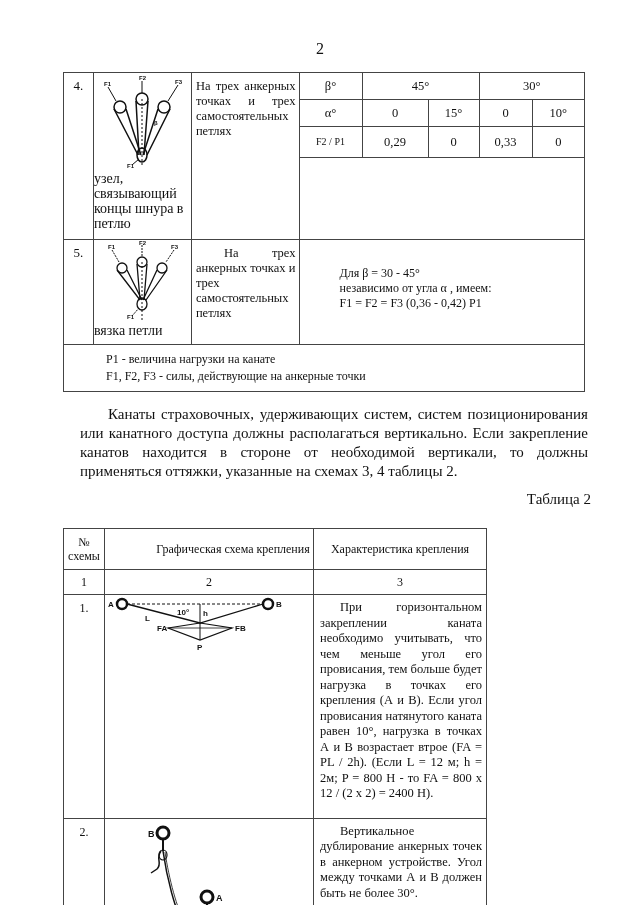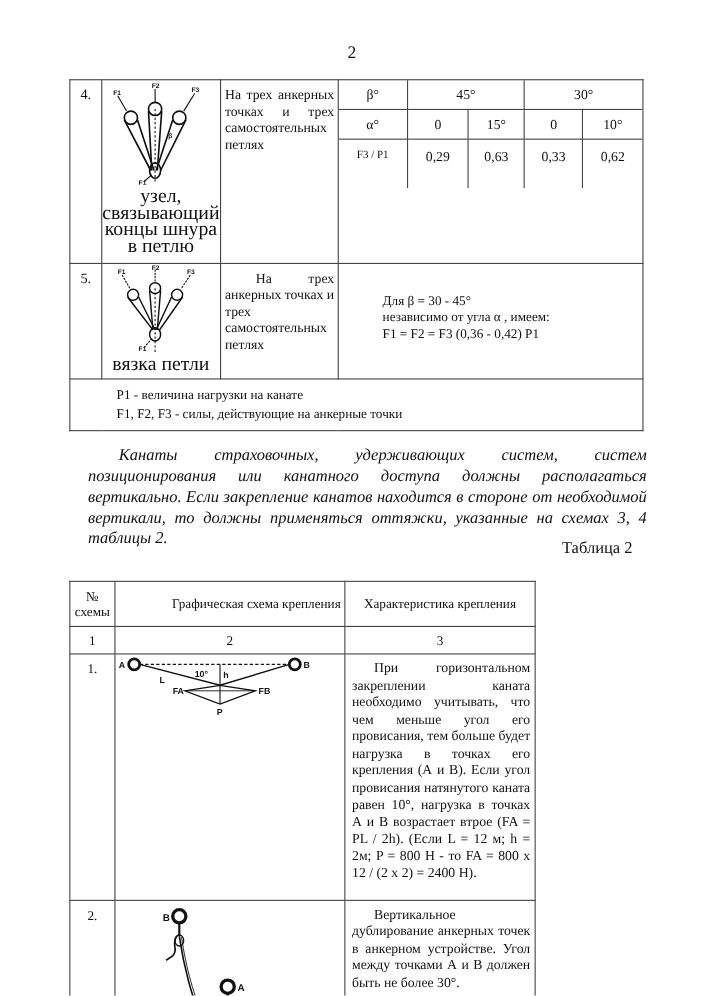--- a/index.html
+++ b/index.html
@@ -10,29 +10,29 @@
   table { border-collapse:collapse; position:absolute; }
   td { border:1px solid #444; vertical-align:top; padding:0; font-size:12px; line-height:14px; }
   .t1 { left:63px; top:72px; width:522px; }
   .num { text-align:center; font-size:13px; padding-top:6px; }
   .desc { text-align:justify; padding:6px 3px 0 4px; font-size:12.5px; line-height:15px; }
   .inner { border-collapse:collapse; position:static; width:100%; }
   .inner td { text-align:center; vertical-align:middle; height:30px; font-size:12.5px; }
   .inner tr.hdr td { height:26px; }
   .formula { padding:26px 0 0 40px; font-size:12px; line-height:15px; }
   .legend { padding:6px 0 6px 42px; font-size:12px; line-height:17px; }
-  .para { left:80px; top:405px; width:508px; font-size:15px; line-height:19px; text-align:justify;font-style:italic; }
+  .para { left:80px; top:405px; width:508px; font-size:15px; line-height:19px; text-align:justify; }
   .para p { margin:0; text-indent:28px; }
-  .tab-label { right:65px; top:491px; font-size:15px; }
+  .tab-label { right:49px; top:491px; font-size:15px; }
   .t2 { left:63px; top:528px; width:424px; }
   .t2 td { font-size:12px; }
   .t2 .h td { text-align:center; vertical-align:middle; }
   .t2 .desc2 { text-align:justify; padding:5px 4px 16px 6px; font-size:12.5px; line-height:15.5px; }
   .t2 .desc2 span { display:block; text-indent:20px; }
-  .fig-cap { text-align:center; font-size:18px; line-height:15px; }
+  .fig-cap { font-size:14px; line-height:15px; }
 </style>
 </head>
 <body>
 
 <div class="abs page-num">2</div>
 
 <table class="t1">
   <tbody>
       <tr>
     <td class="num" style="width:30px;height:160px;">4.</td>
@@ -69,25 +69,25 @@
           <td colspan="2" style="border-top:none;border-right:none;">30°</td>
         </tr>
         <tr class="hdr">
           <td style="border-left:none;">α°</td>
           <td>0</td>
           <td style="width:50px;">15°</td>
           <td style="width:52px;">0</td>
           <td style="border-right:none;">10°</td>
         </tr>
         <tr>
-          <td style="border-left:none;border-bottom:none;font-size:10px;height:36px;vertical-align:top;padding-top:8px;">F3 / P1</td>
-          <td style="border-bottom:none;vertical-align:top;padding-top:8px;">0,29</td>
-          <td style="border-bottom:none;vertical-align:top;padding-top:8px;">0,63</td>
-          <td style="border-bottom:none;vertical-align:top;padding-top:8px;">0,33</td>
-          <td style="border-right:none;border-bottom:none;vertical-align:top;padding-top:8px;">0,62</td>
+          <td style="border-left:none;font-size:10px;">F2 / P1</td>
+          <td>0,29</td>
+          <td>0</td>
+          <td>0,33</td>
+          <td style="border-right:none;">0</td>
         </tr>
       </tbody>
           </table>
     </td>
   </tr>
   <tr>
     <td class="num" style="height:98px;">5.</td>
     <td>
       <svg width="97" height="80" viewBox="0 0 97 80">
         <g fill="none" stroke="#111" stroke-width="1.3">

